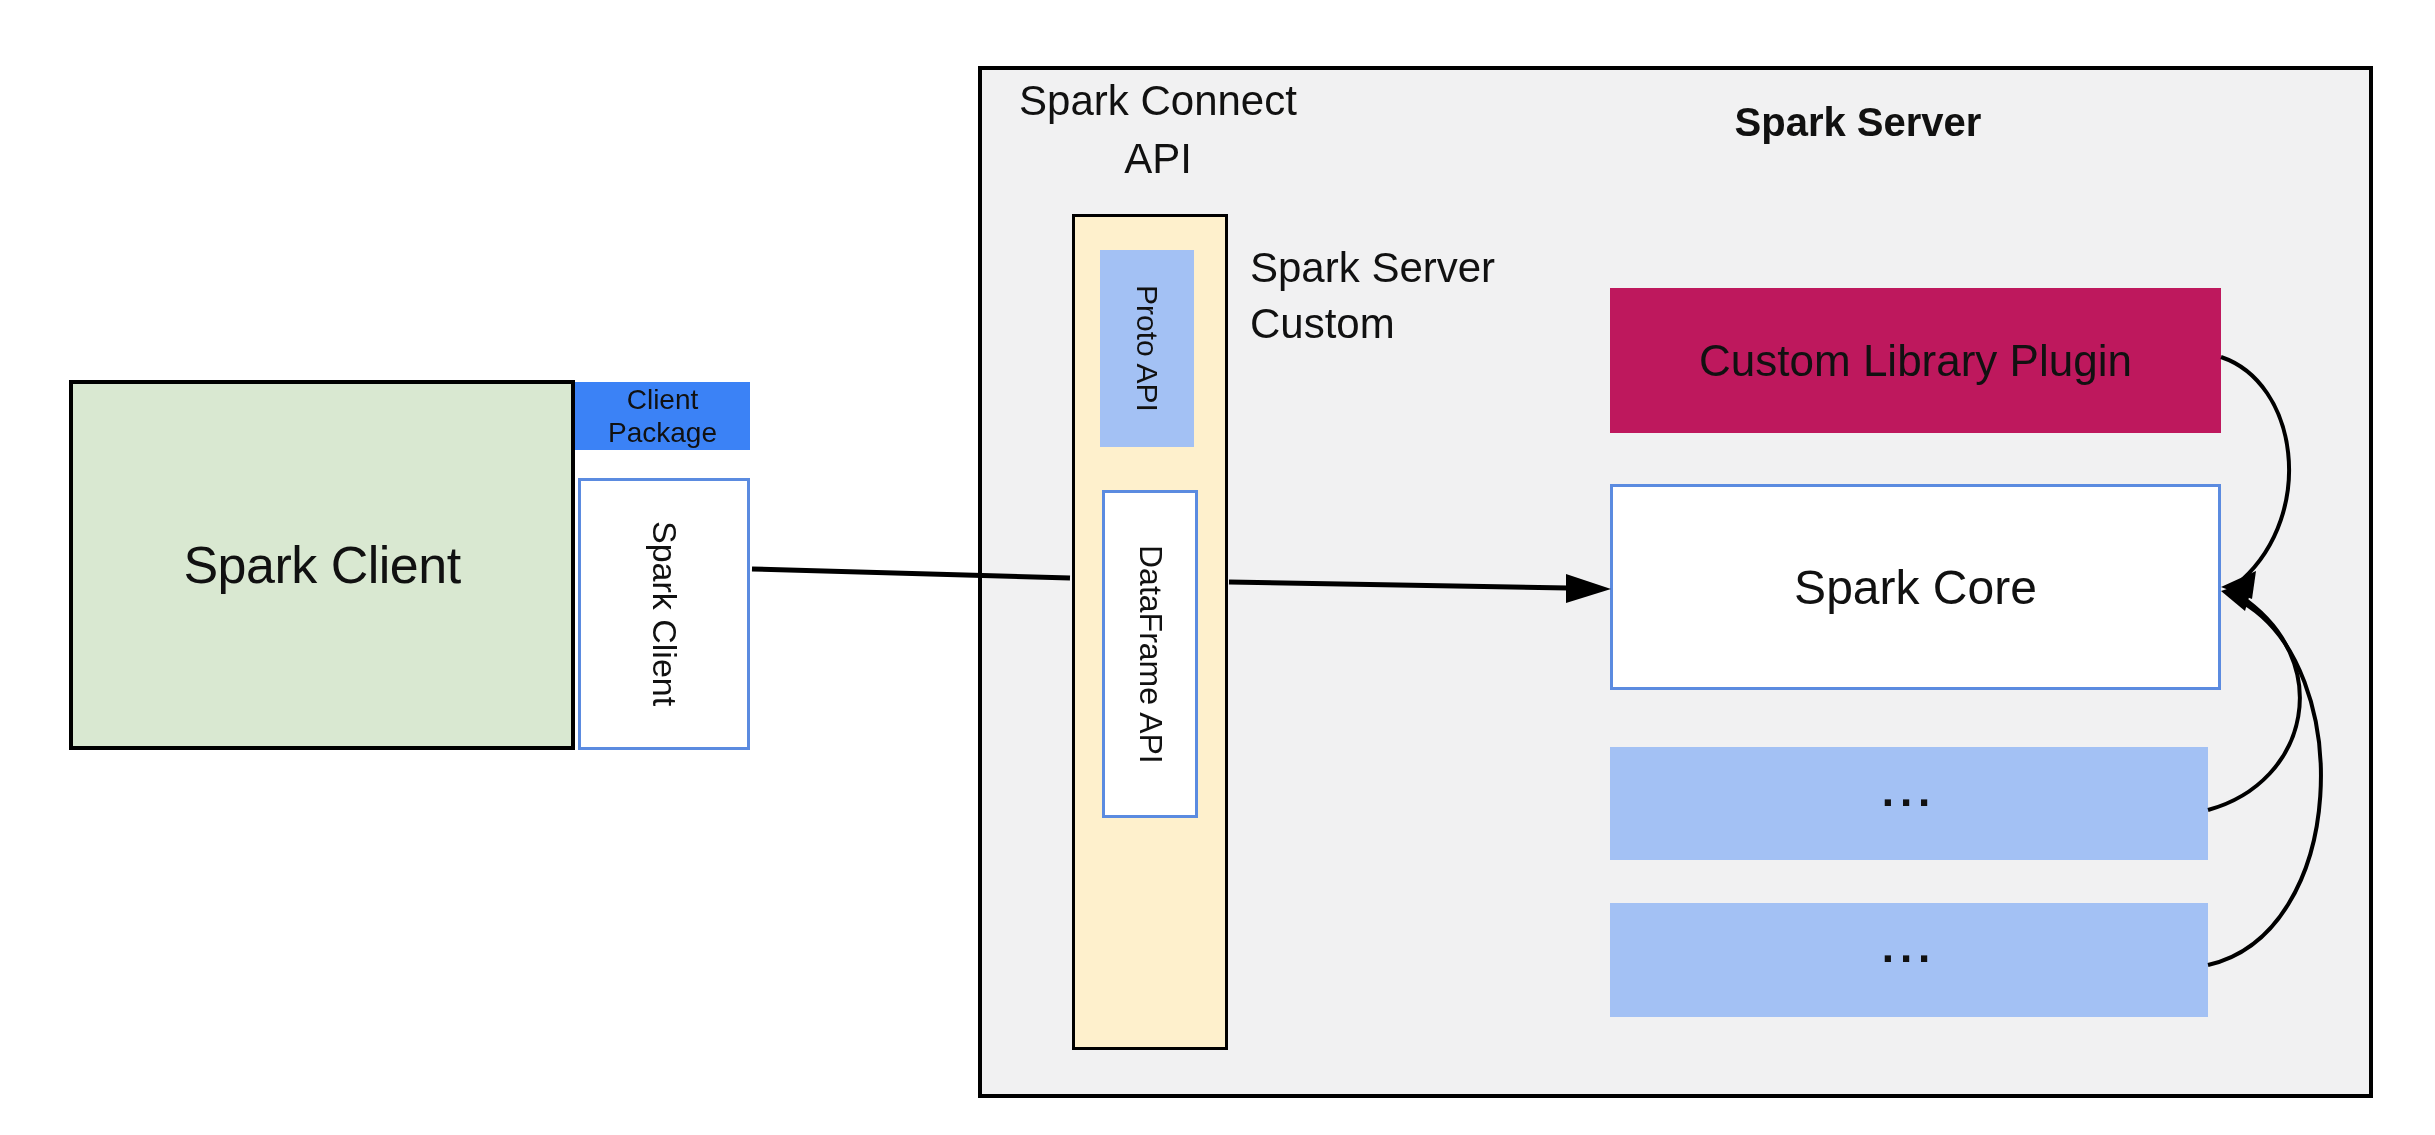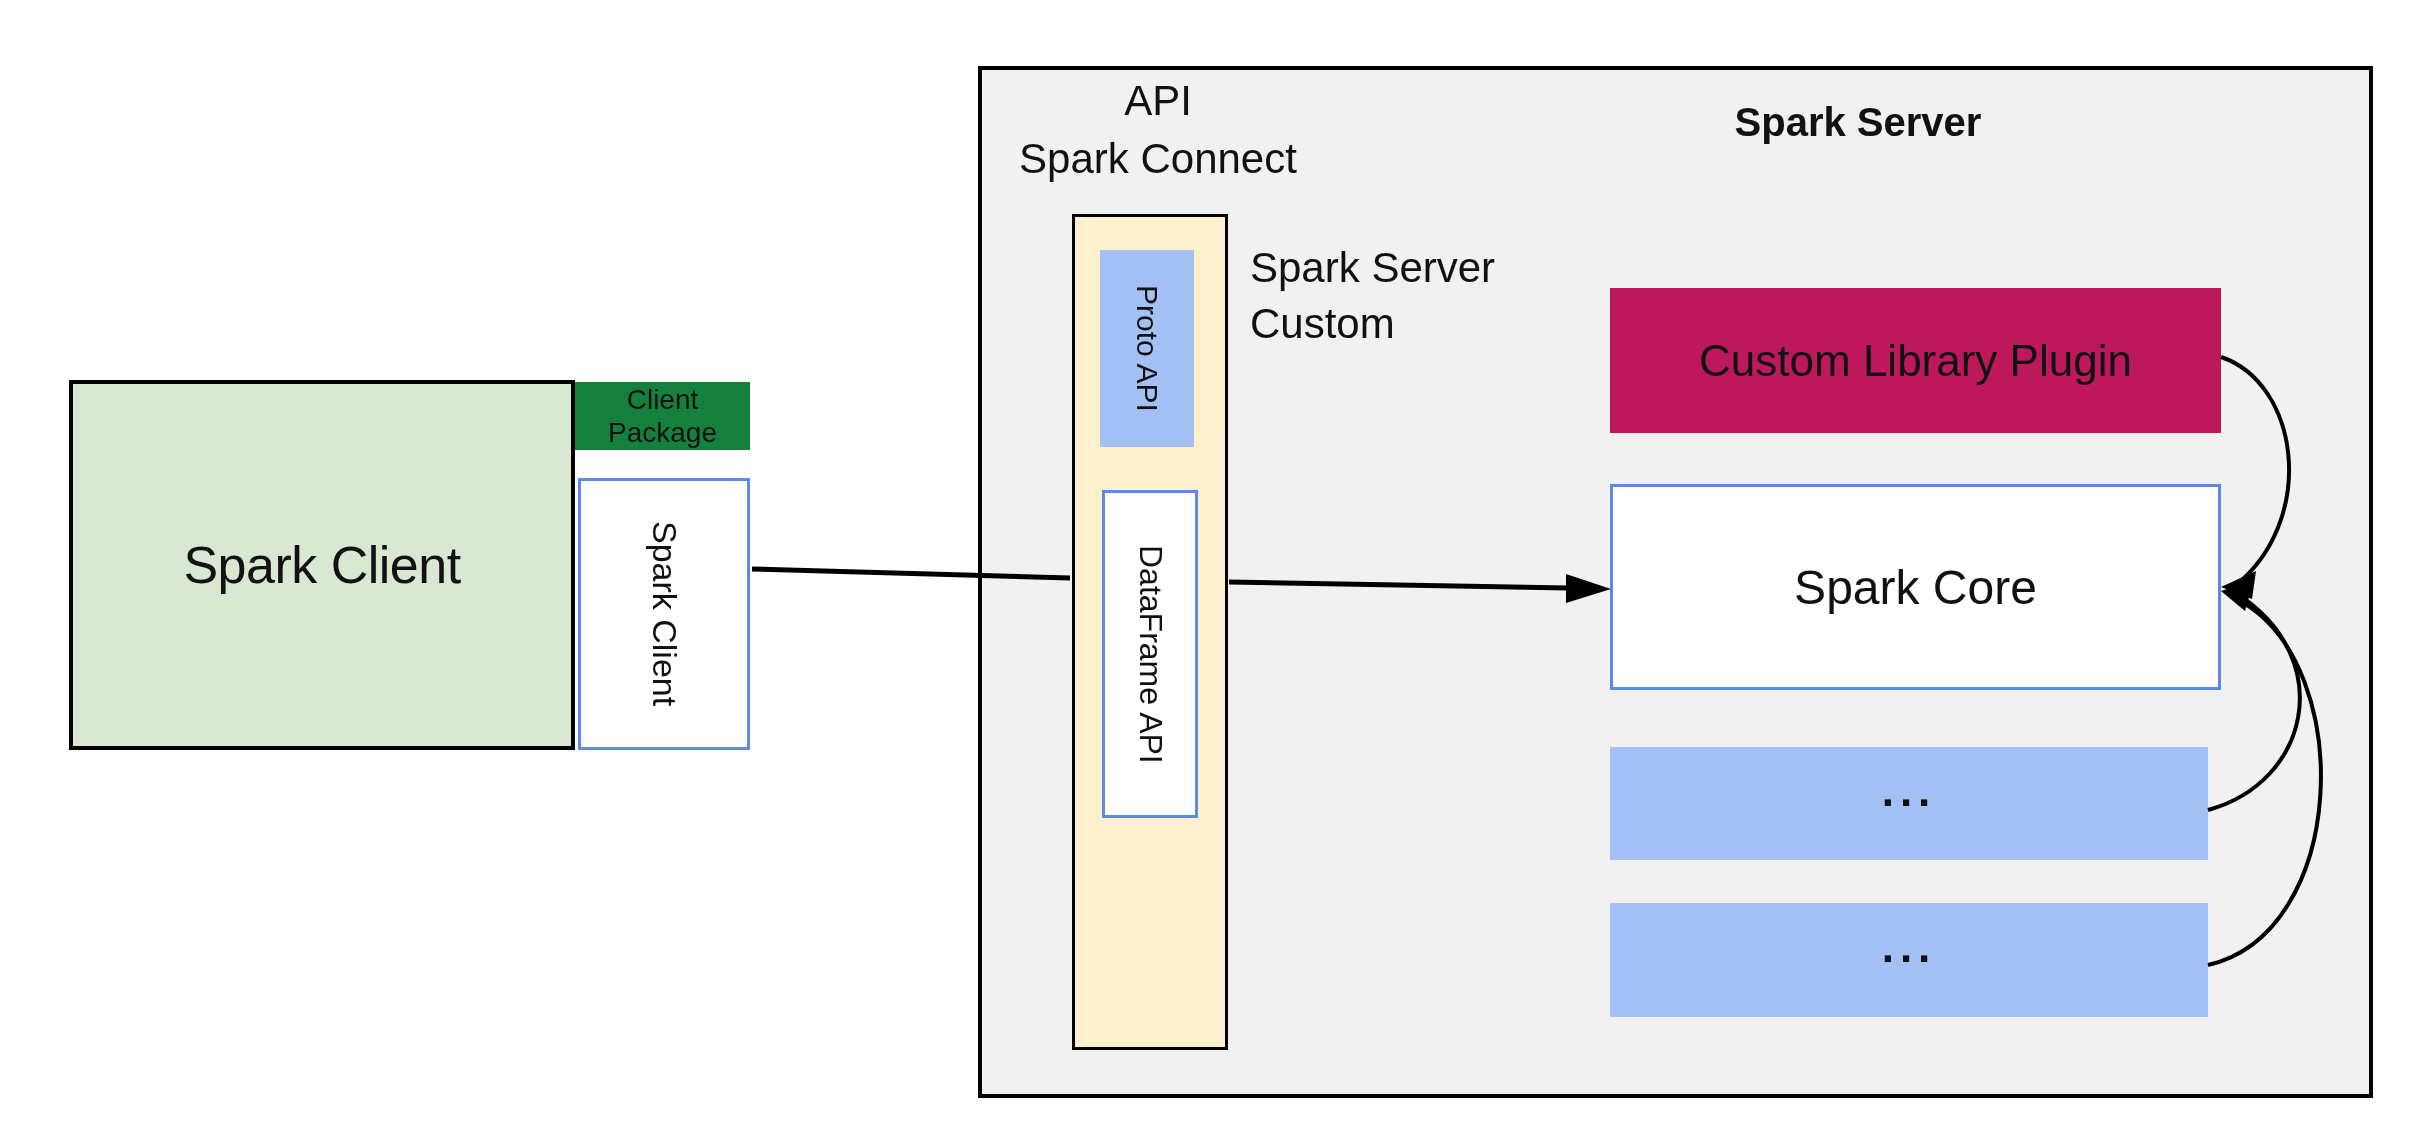--- a/index.html
+++ b/index.html
@@ -11,21 +11,21 @@
   .flexc{display:flex;align-items:center;justify-content:center;text-align:center;}
 
   
   .green-box{
     left:69px;top:380px;width:506px;height:370px;
     background:#d9e8d1;border:4px solid #000000;
   }
   .green-box .lbl{font-size:52px;line-height:68px;letter-spacing:-0.5px;}
   .client-package{
     left:575px;top:382px;width:175px;height:68px;
-    background:#15803d;
+    background:#3b82f6;
   }
   .client-package .lbl{font-size:28px;line-height:33px;}
   .spark-client-box{
     left:578px;top:478px;width:172px;height:272px;
     background:#ffffff;border:3px solid #5b8be0;
   }
 
   
   .server-container{
     left:978px;top:66px;width:1395px;height:1032px;
@@ -96,22 +96,22 @@
     </div>
   </div>
 
   <div class="abs spark-client-box flexc">
     <span class="vtext">Spark Client</span>
   </div>
 
   <div class="abs server-container"></div>
 
   <div class="abs connect-api-label">
+    <div>Spark Connect</div>
     <div>API</div>
-    <div>Spark Connect</div>
   </div>
 
   <div class="abs yellow-box"></div>
 
   <div class="abs proto-api flexc">
     <span class="vtext">Proto API</span>
   </div>
 
   <div class="abs dataframe-api flexc">
     <span class="vtext">DataFrame API</span>

